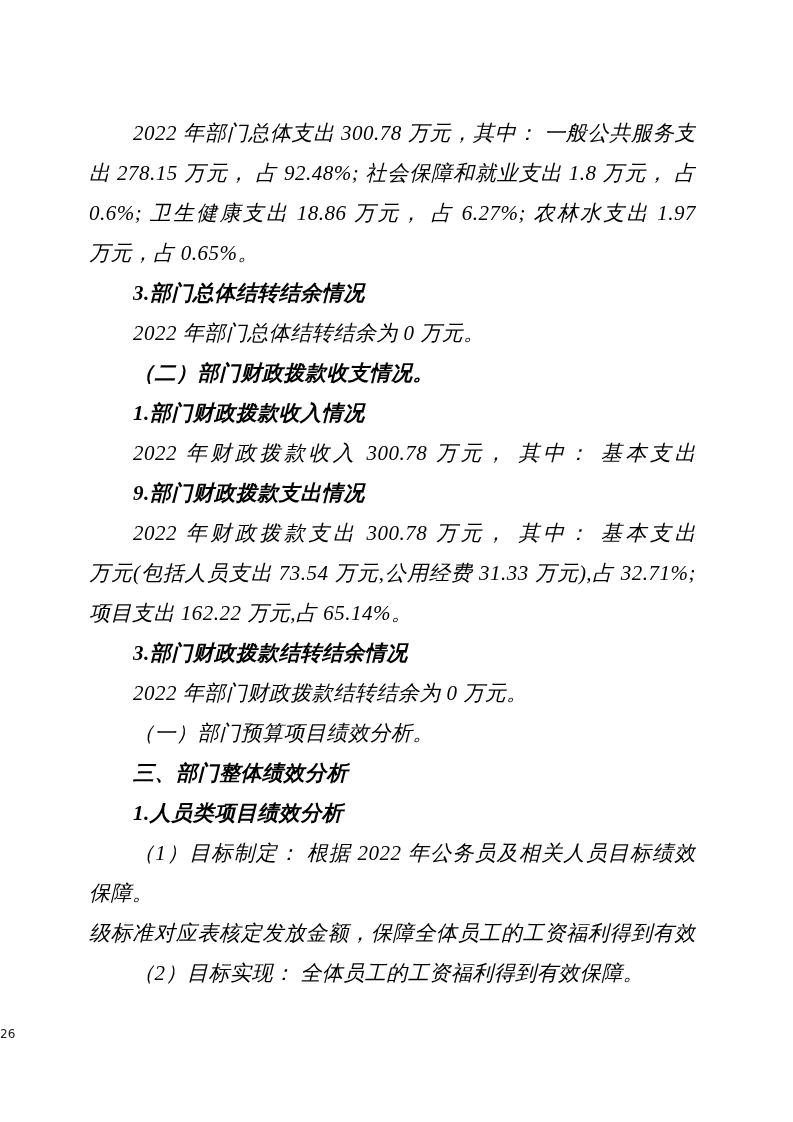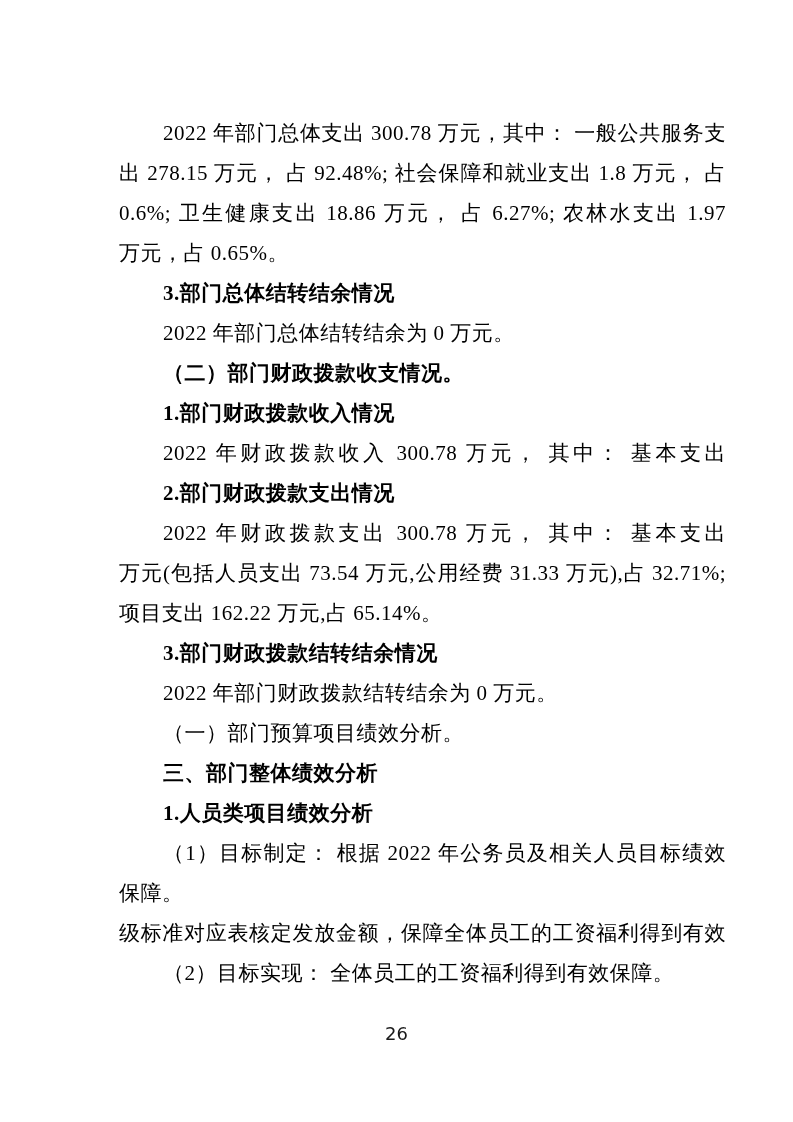--- a/index.html
+++ b/index.html
@@ -11,23 +11,24 @@
     position: relative;
     width: 793px;
     height: 1122px;
     background: #ffffff;
     overflow: hidden;
     color: #000000;
     font-family: "Liberation Serif", "DejaVu Serif", serif;
   }
   .content {
     position: absolute;
-    left: 119px;
+    left: 89px;
     top: 113px;
     width: 607px;
+    font-style: italic;
   }
   .line {
     height: 40px;
     line-height: 40px;
     font-size: 21px;
     overflow: hidden;
     letter-spacing: 0.5px;
   }
   .indent {
     text-indent: 44px;
@@ -44,41 +45,41 @@
     font-family: "Liberation Sans", "DejaVu Sans", sans-serif;
     font-weight: 700;
   }
   .page-number {
     position: absolute;
     top: 1022px;
     left: 0;
     width: 100%;
     height: 24px;
     line-height: 24px;
-    text-align: center;
+    text-align: left;
     font-family: "DejaVu Sans", "Liberation Sans", sans-serif;
-    font-size: 18px;
+    font-size: 12px;
     color: #1a1a1a;
   }
 </style>
 </head>
 <body>
 
 <div class="page">
   <div class="content" id="doc-body">
       <div class="line indent justify">2022 年部门总体支出 300.78 万元，其中： 一般公共服务支</div>
       <div class="line justify">出 278.15 万元， 占 92.48%; 社会保障和就业支出 1.8 万元， 占</div>
       <div class="line justify">0.6%; 卫生健康支出 18.86 万元， 占 6.27%; 农林水支出 1.97</div>
       <div class="line">万元，占 0.65%。</div>
       <div class="line indent bold">3.部门总体结转结余情况</div>
       <div class="line indent">2022 年部门总体结转结余为 0 万元。</div>
       <div class="line indent bold">（二）部门财政拨款收支情况。</div>
       <div class="line indent bold">1.部门财政拨款收入情况</div>
       <div class="line indent justify">2022 年财政拨款收入 300.78 万元， 其中： 基本支出 104.87</div>
-      <div class="line indent bold">2.部门财政拨款支出情况</div>
+      <div class="line indent bold">9.部门财政拨款支出情况</div>
       <div class="line indent justify">2022 年财政拨款支出 300.78 万元， 其中： 基本支出 104.87</div>
       <div class="line justify">万元(包括人员支出 73.54 万元,公用经费 31.33 万元),占 32.71%;</div>
       <div class="line">项目支出 162.22 万元,占 65.14%。</div>
       <div class="line indent bold">3.部门财政拨款结转结余情况</div>
       <div class="line indent">2022 年部门财政拨款结转结余为 0 万元。</div>
       <div class="line indent">（一）部门预算项目绩效分析。</div>
       <div class="line indent heiti">三、部门整体绩效分析</div>
       <div class="line indent bold">1.人员类项目绩效分析</div>
       <div class="line indent justify">（1）目标制定： 根据 2022 年公务员及相关人员目标绩效职</div>
       <div class="line">保障。</div>

